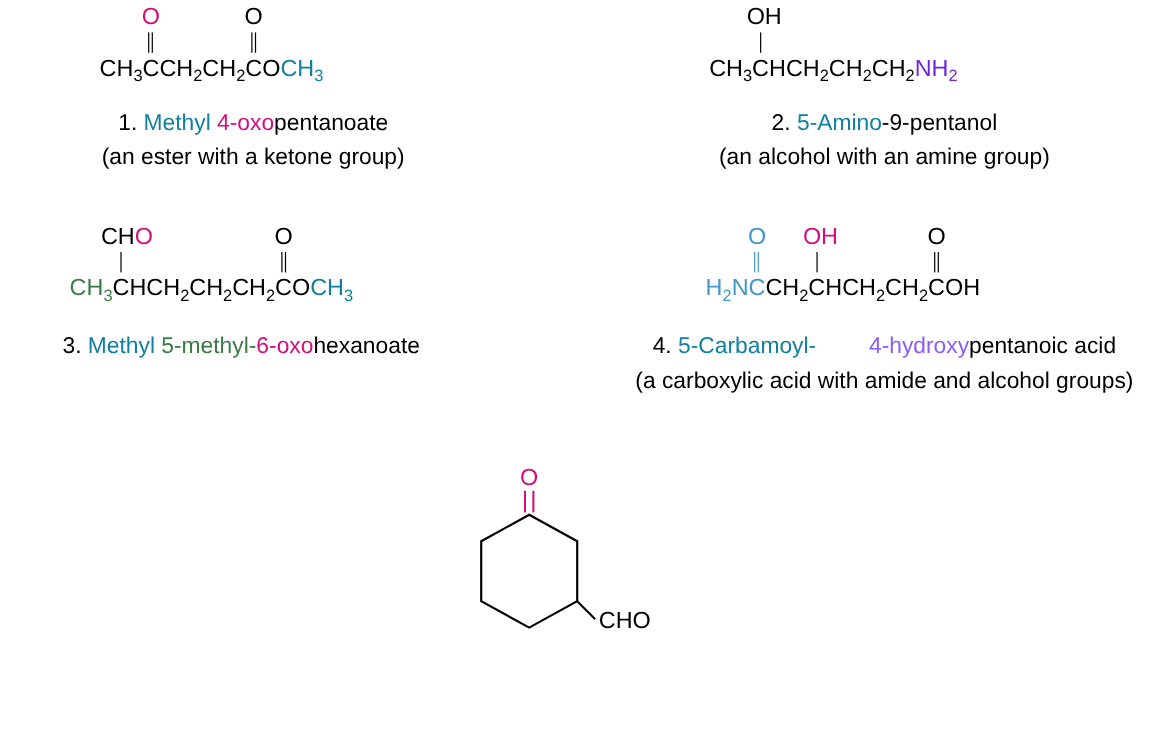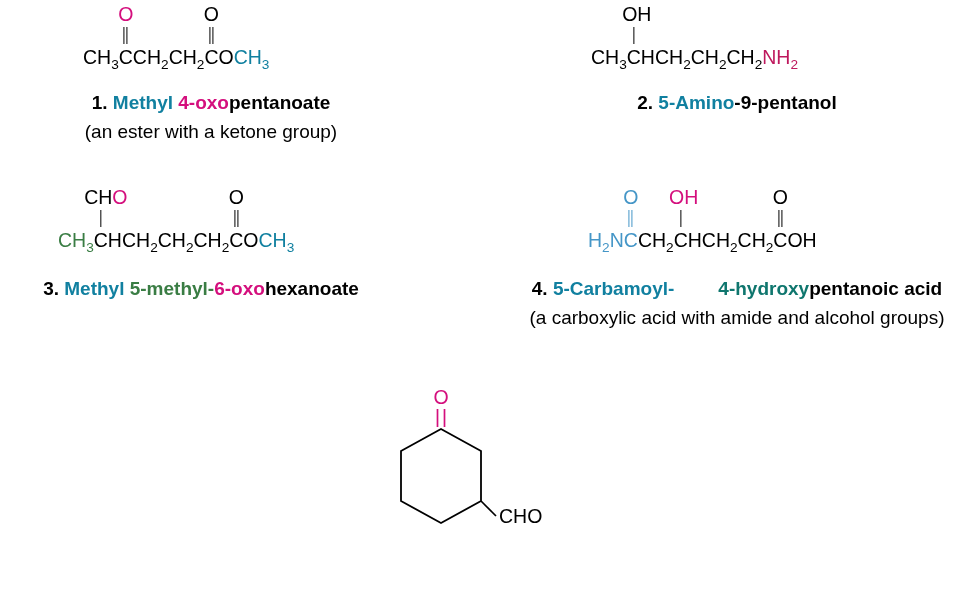--- a/index.html
+++ b/index.html
@@ -20,21 +20,21 @@
   .above {
     position:absolute; bottom:100%; left:50%; transform:translateX(-50%);
     display:flex; flex-direction:column; align-items:center; margin-bottom:1px;
   }
   .above-label { line-height:1; padding-bottom:3px; font-size:19.5px; }
   .bond-double { width:4px; height:17px; border-left:1.6px solid #000; border-right:1.6px solid #000; }
   .bond-single { width:0; height:17px; border-left:1.6px solid #000; }
 
   
   .caption { position:absolute; text-align:center; font-size:19px; line-height:29px; white-space:nowrap; }
-  .caption-name { font-weight:700; }
+  .caption-name { font-weight:400; }
   .caption-desc { font-weight:400; color:#000; }
 
   
   .ring-svg { position:absolute; }
   .ring  { fill:none; stroke:#000; stroke-width:1.8px; }
   .dbond { stroke:var(--magenta,#d40f7d); stroke-width:1.7px; }
   .sbond { stroke:#000; stroke-width:1.7px; }
   .svg-o   { fill:var(--magenta,#d40f7d); font-size:19.5px; }
   .svg-cho { fill:#000; font-size:19.5px; }
 </style>
@@ -66,24 +66,25 @@
   <div class="structure" style="left:591px;top:3px">
       <span class="atom" style="color: rgb(0, 0, 0);"><span>CH</span><sub>3</sub></span>
       <span class="atom" style="color: rgb(0, 0, 0);"><span>C</span><span class="above">
           <span class="above-label" style="margin-left: 6px;"><span style="color: rgb(0, 0, 0);">OH</span></span>
           <span class="bond bond-single" style="border-color: rgb(0, 0, 0);"></span>
         </span></span>
       <span class="atom" style="color: rgb(0, 0, 0);"><span>H</span></span>
       <span class="atom" style="color: rgb(0, 0, 0);"><span>CH</span><sub>2</sub></span>
       <span class="atom" style="color: rgb(0, 0, 0);"><span>CH</span><sub>2</sub></span>
       <span class="atom" style="color: rgb(0, 0, 0);"><span>CH</span><sub>2</sub></span>
-      <span class="atom" style="color: #be185d;"><span>NH</span><sub>2</sub></span>
+      <span class="atom" style="color: #6d28d9;"><span>NH</span><sub>2</sub></span>
     </div>
   <div class="caption" style="left:537px;top:88px;width:400px">
     <div class="caption-name"><span style="color: rgb(0, 0, 0);">2. </span><span style="color: rgb(17, 128, 160);">5-Amino</span><span style="color: rgb(0, 0, 0);">-9-pentanol</span></div>
+    <div class="caption-desc">(an alcohol with an amine group)</div>
   </div>
 
   <div class="structure" style="left:58px;top:186px">
       <span class="atom" style="color: rgb(58, 125, 68);"><span>CH</span><sub>3</sub></span>
       <span class="atom" style="color: rgb(0, 0, 0);"><span>C</span><span class="above">
           <span class="above-label" style="margin-left: 10px;"><span style="color: rgb(0, 0, 0);">CH</span><span style="color: rgb(212, 15, 125);">O</span></span>
           <span class="bond bond-single" style="border-color: rgb(0, 0, 0);"></span>
         </span></span>
       <span class="atom" style="color: rgb(0, 0, 0);"><span>H</span></span>
       <span class="atom" style="color: rgb(0, 0, 0);"><span>CH</span><sub>2</sub></span>
@@ -115,21 +116,21 @@
       <span class="atom" style="color: rgb(0, 0, 0);"><span>H</span></span>
       <span class="atom" style="color: rgb(0, 0, 0);"><span>CH</span><sub>2</sub></span>
       <span class="atom" style="color: rgb(0, 0, 0);"><span>CH</span><sub>2</sub></span>
       <span class="atom" style="color: rgb(0, 0, 0);"><span>C</span><span class="above">
           <span class="above-label"><span style="color: rgb(0, 0, 0);">O</span></span>
           <span class="bond bond-double" style="border-color: rgb(0, 0, 0);"></span>
         </span></span>
       <span class="atom" style="color: rgb(0, 0, 0);"><span>OH</span></span>
     </div>
   <div class="caption" style="left:507px;top:274px;width:460px">
-    <div class="caption-name"><span style="color: rgb(0, 0, 0);">4. </span><span style="color: rgb(17, 128, 160);">5-Carbamoyl-</span><span style="color: #0f766e; margin-left: 44px;">4-hydroxy</span><span style="color: rgb(0, 0, 0);">pentanoic acid</span></div>
+    <div class="caption-name"><span style="color: rgb(0, 0, 0);">4. </span><span style="color: rgb(17, 128, 160);">5-Carbamoyl-</span><span style="color: #8b5cf6; margin-left: 44px;">4-hydroxy</span><span style="color: rgb(0, 0, 0);">pentanoic acid</span></div>
     <div class="caption-desc">(a carboxylic acid with amide and alcohol groups)</div>
   </div>
 
   <svg class="ring-svg" style="left:360px;top:380px" width="210" height="165" viewBox="0 0 210 165">
     <text x="81" y="24" text-anchor="middle" class="svg-o">O</text>
     <line x1="77.5" y1="29" x2="77.5" y2="47" class="dbond"></line>
     <line x1="84.5" y1="29" x2="84.5" y2="47" class="dbond"></line>
     <polygon points="81,49 121,71 121,121 81,143 41,121 41,71" class="ring"></polygon>
     <line x1="121" y1="121" x2="136" y2="136" class="sbond"></line>
     <text x="139" y="143" class="svg-cho">CHO</text>

